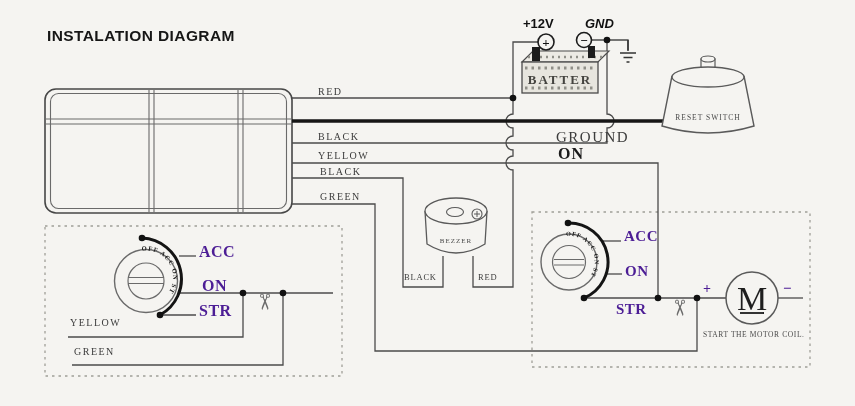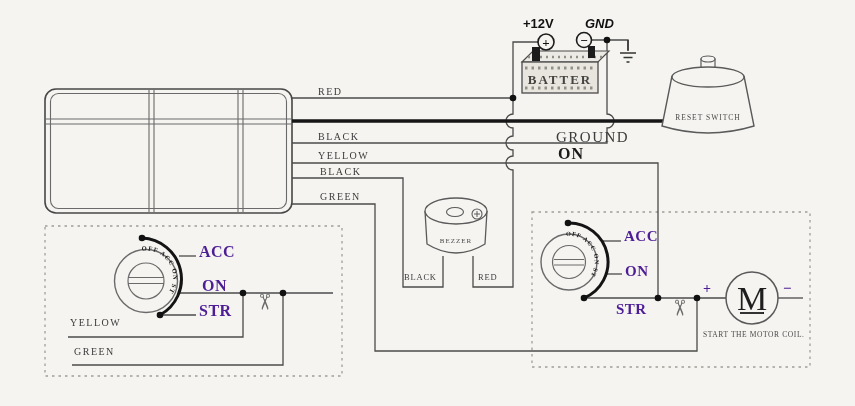--- a/index.html
+++ b/index.html
@@ -130,20 +130,21 @@
     <circle cx="160" cy="315" r="3.3"></circle>
     <circle cx="243" cy="293" r="3.3"></circle>
     <circle cx="283" cy="293" r="3.3"></circle>
     <circle cx="568" cy="223" r="3.3"></circle>
     <circle cx="584" cy="298" r="3.3"></circle>
     <circle cx="658" cy="298" r="3.3"></circle>
     <circle cx="697" cy="298" r="3.3"></circle>
   </g>
 </svg>
 
+  <div class="abs title sans" style="left:47px;top:27px;">INSTALATION DIAGRAM</div>
 
   <div class="abs batlbl sans" style="left:523px;top:16px;">+12V</div>
   <div class="abs batlbl sans" style="left:585px;top:16px;font-style:italic;">GND</div>
 
   <div class="abs wirelbl" style="left:318px;top:86px;">RED</div>
   <div class="abs wirelbl" style="left:318px;top:131px;">BLACK</div>
   <div class="abs wirelbl" style="left:318px;top:150px;">YELLOW</div>
   <div class="abs wirelbl" style="left:320px;top:166px;">BLACK</div>
   <div class="abs wirelbl" style="left:320px;top:191px;">GREEN</div>
 

